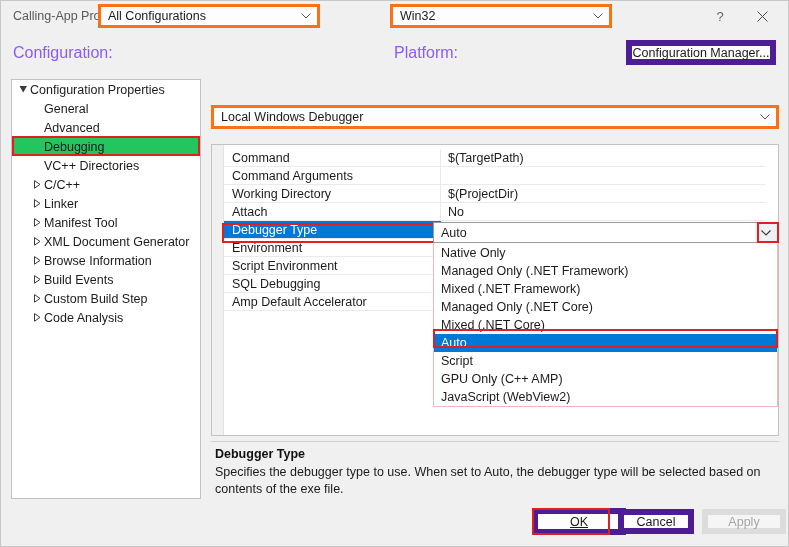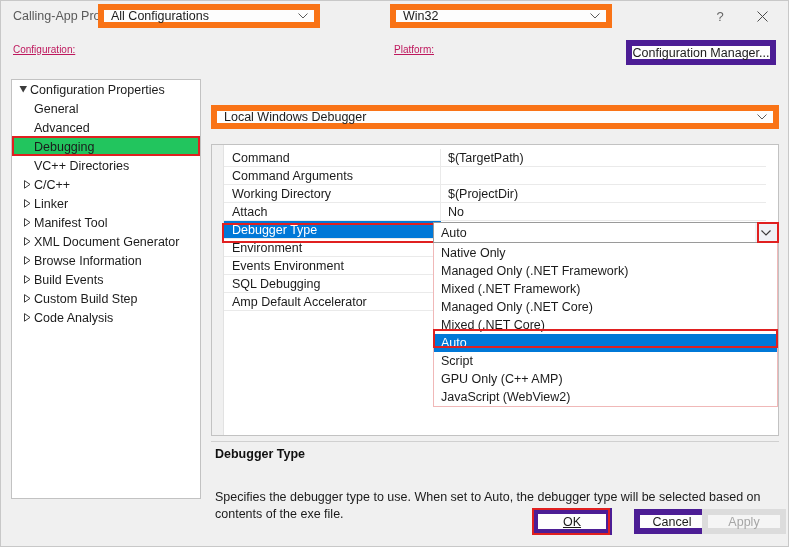--- a/index.html
+++ b/index.html
@@ -35,28 +35,28 @@
     display: flex; align-items: center; justify-content: center;
     color: #555; font-size: 14px; cursor: default;
   }
   .win-btn.help { right: 46px; }
   .win-btn.close { right: 4px; }
   .win-btn svg { display: block; }
 
   
   .cfg-row { position: absolute; left: 0; top: 36px; width: 787px; height: 30px; }
   .lbl {
-    position: absolute; font-size: 10px; color: #be185d; top: 7px; white-space: nowrap; text-decoration: underline;
+    position: absolute; font-size: 16px; color: #8b5cf6; top: 7px; white-space: nowrap;
   }
   .lbl.cfg { left: 12px; }
   .lbl.plat { left: 393px; }
 
   .combo {
     position: absolute; background: #fdfdfd;
-    border: 6px solid #f97316;
+    border: 3px solid #f97316;
     height: 24px; top: 3px;
     display: flex; align-items: center;
     font-size: 12.5px; color: #1b1b1b;
     cursor: default;
   }
   .combo .cv { padding-left: 7px; flex: 1; white-space: nowrap; overflow: hidden; }
   .combo .arrow {
     width: 22px; height: 100%; display: flex;
     align-items: center; justify-content: center;
   }
@@ -82,21 +82,21 @@
     overflow: hidden;
   }
   .tnode {
     position: relative; height: 19px;
     display: flex; align-items: center;
     font-size: 12.5px; color: #1b1b1b;
     white-space: nowrap; cursor: default;
   }
   .tnode .tw { width: 14px; display: flex; align-items: center; justify-content: center; }
   .tnode.lvl0 { padding-left: 4px; }
-  .tnode.lvl1 { padding-left: 8px; }
+  .tnode.lvl1 { padding-left: 18px; }
   .tnode.sel { background: #22c55e; }
   .dbg-launch-lbl { position: absolute; left: 210px; top: 76px; font-size: 12.5px; color: #1b1b1b; margin-top: 36px; }
   .combo.dbg-combo { left: 210px; top: 104px; width: 568px; height: 24px; }
 
   .grid-panel {
     position: absolute; left: 210px; top: 143px;
     width: 568px; height: 292px;
     background: #ffffff; border: 1px solid #c2c2c2;
     overflow: hidden;
   }
@@ -149,27 +149,27 @@
   }
   .dd-item.sel { background: #0078d7; color: #ffffff; }
 
   
   .desc-sep { position: absolute; left: 210px; top: 440px; width: 568px; height: 1px; background: #d0d0d0; }
   .desc-title {
     position: absolute; left: 214px; top: 446px;
     font-size: 12.5px; font-weight: bold; color: #101010;
   }
   .desc-body {
-    position: absolute; left: 214px; top: 488px; width: 556px;
+    position: absolute; left: 214px; top: 463px; width: 556px;
     font-size: 12.5px; color: #1b1b1b; line-height: 17px;
   }
 
   
-  .btn.ok { left: 531px; top: 507px; width: 80px; height: 27px; text-decoration: underline; }
-  .btn.cancel { left: 617px; top: 508px; width: 76px; height: 25px; margin-left: 16px; }
+  .btn.ok { left: 531px; top: 507px; width: 94px; height: 27px; text-decoration: underline; }
+  .btn.cancel { left: 617px; top: 508px; width: 76px; height: 25px; }
   .btn.apply { left: 701px; top: 508px; width: 84px; height: 25px; color: #a6a6a6; background: #f5f5f5; border-color: #dcdcdc; }
 </style>
 </head>
 <body>
 
 <div id="root">
 
   <div class="titlebar">
     <div class="title-text">Calling-App Property Pages</div>
     <div class="win-btn help">
@@ -331,21 +331,21 @@
         </div>
         <div class="grow sel">
           <div class="name">Debugger Type</div>
           <div class="val">Auto</div>
         </div>
         <div class="grow">
           <div class="name">Environment</div>
           <div class="val"></div>
         </div>
         <div class="grow">
-          <div class="name">Events Environment</div>
+          <div class="name">Script Environment</div>
           <div class="val"></div>
         </div>
         <div class="grow">
           <div class="name">SQL Debugging</div>
           <div class="val"></div>
         </div>
         <div class="grow">
           <div class="name">Amp Default Accelerator</div>
           <div class="val"></div>
         </div>

